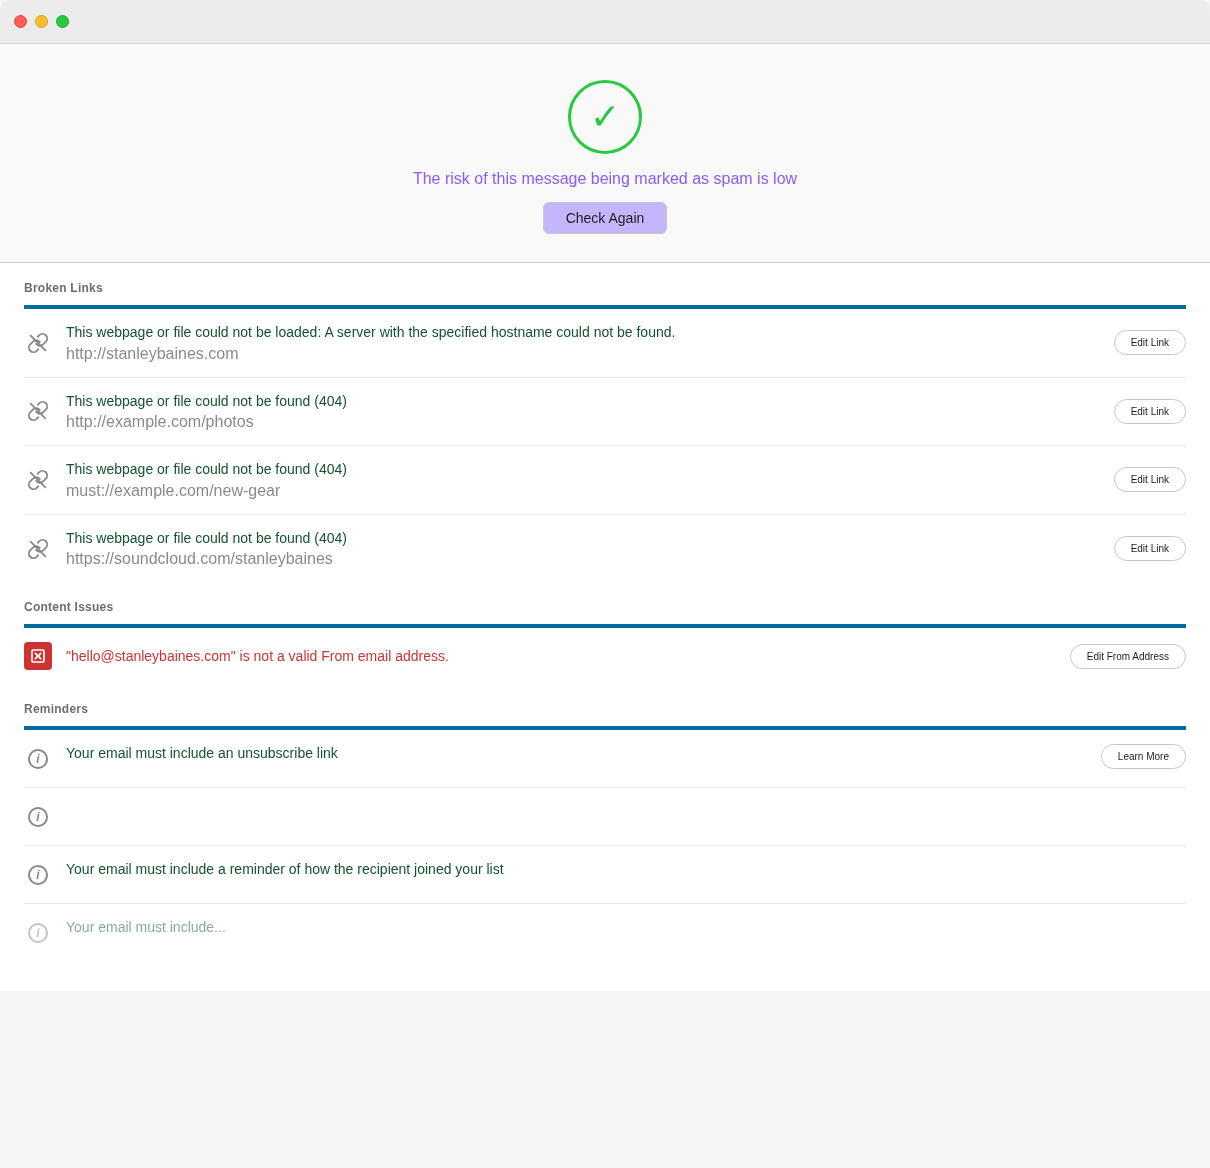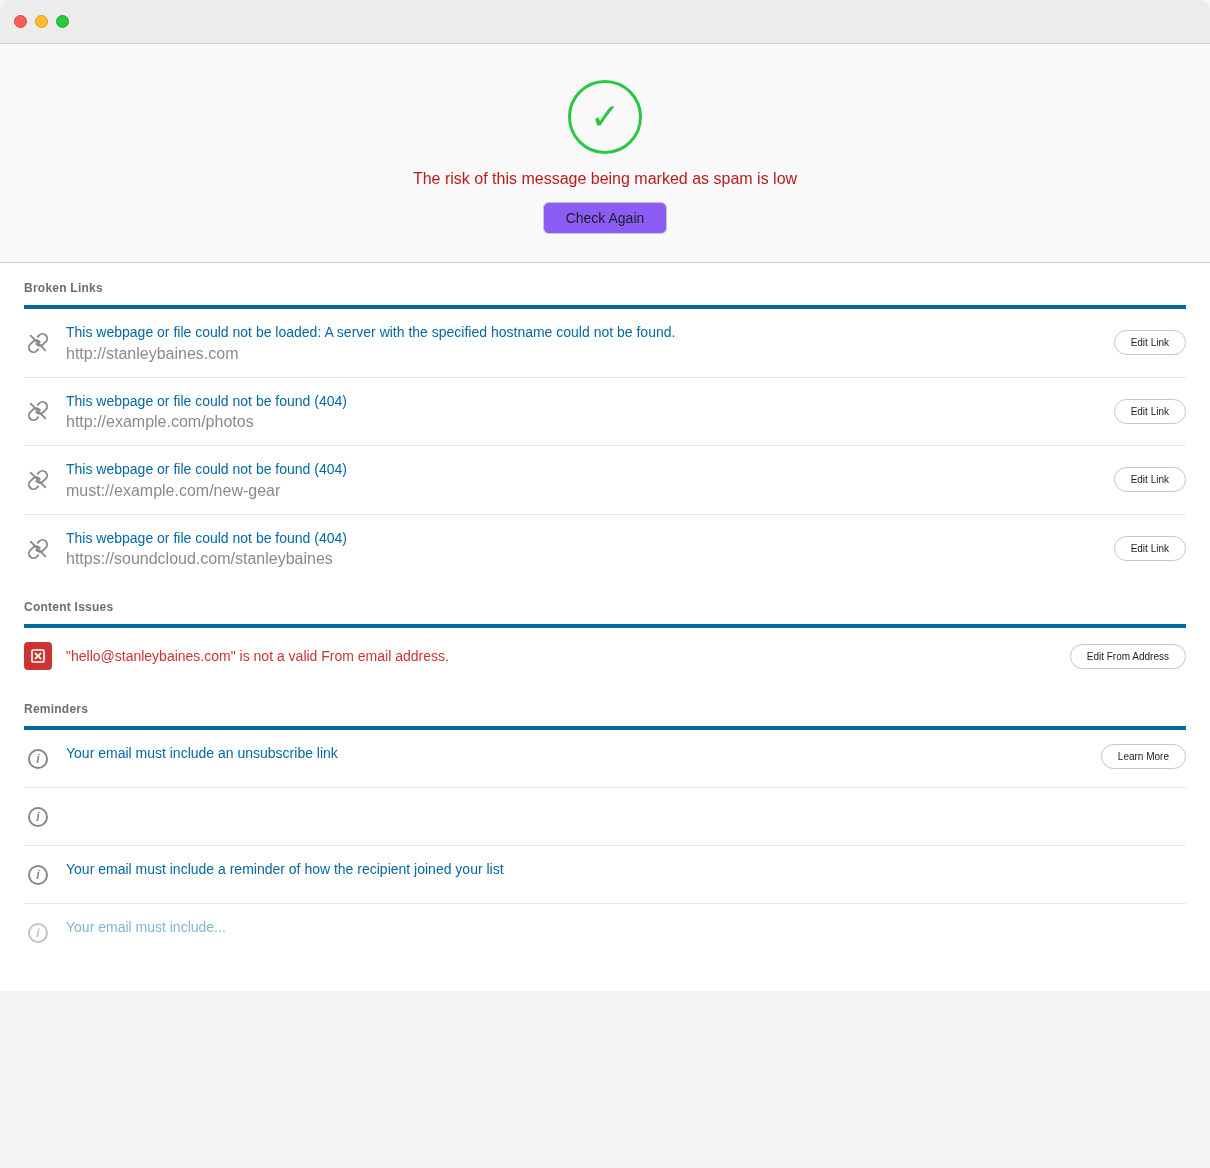--- a/index.html
+++ b/index.html
@@ -66,27 +66,27 @@
 
     .checkmark {
       color: #28c840;
       font-size: 36px;
       line-height: 1;
     }
 
     .spam-message {
       font-size: 16px;
       font-weight: 500;
-      color: #b91c1c;
+      color: #8b5cf6;
       margin-bottom: 14px;
       text-align: left;
     }
 
     .check-again-btn {
-      background: #8b5cf6;
+      background: #c4b5fd;
       border: 1px solid #c7c7c7;
       border-radius: 6px;
       padding: 7px 22px;
       font-size: 14px;
       font-family: inherit;
       color: #1d1d1f;
       cursor: pointer;
     }
 
     
@@ -128,21 +128,21 @@
       font-size: 18px;
     }
 
     .item-content {
       flex: 1;
       min-width: 0;
     }
 
     .item-title {
       font-size: 14px;
-      color: #0369a1;
+      color: #14532d;
       line-height: 1.4;
     }
 
     .item-url {
       font-size: 16px;
       color: #8a8a8e;
       margin-top: 2px;
     }
 
     .item-action {

